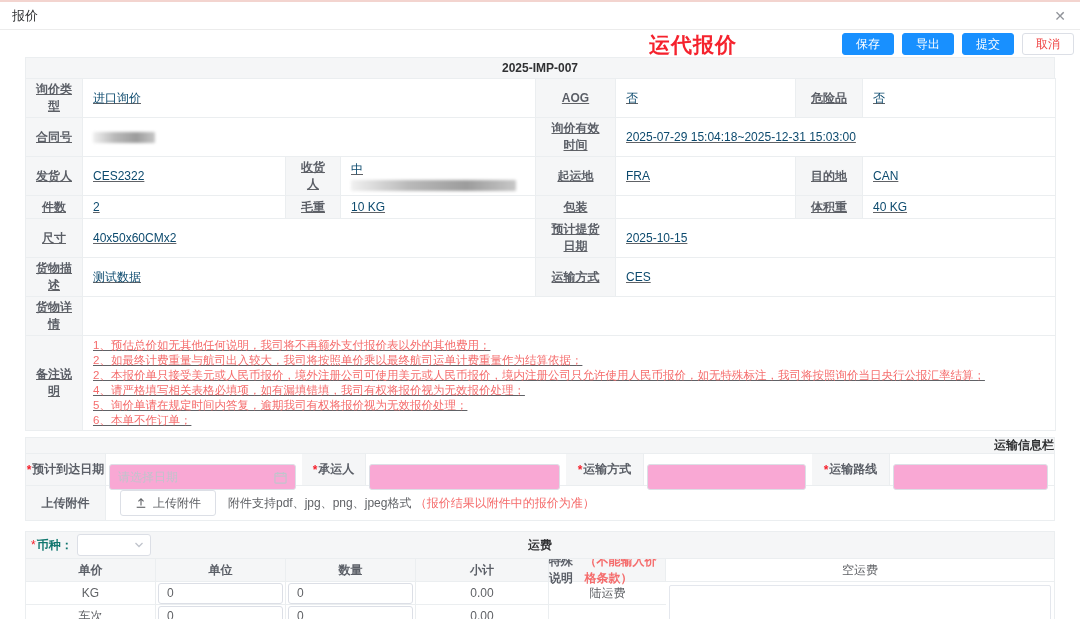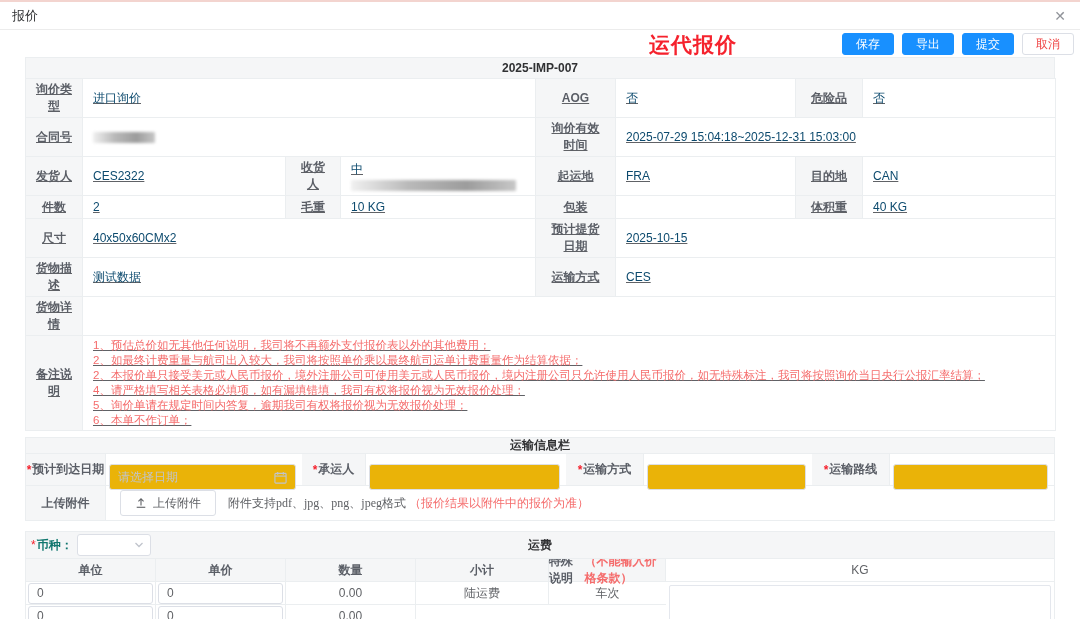--- a/index.html
+++ b/index.html
@@ -32,29 +32,29 @@
   .remark-line { color:#f56c6c; line-height:15px; font-size:11.5px; }
   
   .section-gap6 { height:6px; } .section-gap10 { height:10px; }
   .tbox { border:1px solid #ebeef0; border-top:none; }
   .trow { display:flex; align-items:stretch; }
   .tlabel { background:#f5f6f7; display:flex; align-items:center; justify-content:center;
     font-weight:bold; color:#5a5e66; border-right:1px solid #ebeef0; border-bottom:1px solid #ebeef0; }
   .tfield { display:flex; align-items:center; padding:3px 6px 3px 3px; border-bottom:1px solid #ebeef0; }
   .req { color:#f5222d; margin-right:1px; }
   .inputbox { position:relative; height:26px; border:1px solid #dcdfe6; border-radius:3px;
-    background:#eab308; width:100%; display:flex; align-items:center; padding:0 8px;margin-top:15px; }
+    background:#f9a8d4; width:100%; display:flex; align-items:center; padding:0 8px;margin-top:15px; }
   .inputbox input { border:none; outline:none; width:100%; font-size:12px; color:#606266;
     font-family:inherit; background:transparent; }
   .inputbox input::placeholder { color:#c0c4cc; }
   .cal-icon,.chev-icon { flex:0 0 auto; display:flex; align-items:center; }
   .upload-btn { display:inline-flex; align-items:center; gap:6px; height:26px; padding:0 14px;
     border:1px solid #dcdfe6; border-radius:3px; background:#fff; color:#606266; font-size:12px;
     cursor:pointer; font-family:inherit; }
-  .upload-hint { margin-left:12px; color:#606266; font-size:12px;font-family:Liberation Serif, serif; }
+  .upload-hint { margin-left:12px; color:#606266; font-size:12px; }
   .red { color:#f56c6c; }
   
   .fbox { border:1px solid #ebeef0; }
   .fband { position:relative; background:#f5f6f7; height:27px; display:flex; align-items:center;
     border-bottom:1px solid #ebeef0; }
   .fband-title { position:absolute; left:0; right:0; text-align:center; font-weight:bold; color:#303133; }
   .currency-wrap { display:flex; align-items:center; margin-left:5px; z-index:1; }
   .currency-lbl { font-weight:bold; color:#0f766e; }
   .select-box { width:74px; height:22px; background:#fff; border:1px solid #dcdfe6; border-radius:3px;
     margin-left:4px; display:flex; align-items:center; justify-content:flex-end; padding:0 6px; }
@@ -167,21 +167,21 @@
         <div class="remark-line">4、请严格填写相关表格必填项，如有漏填错填，我司有权将报价视为无效报价处理；</div>
         <div class="remark-line">5、询价单请在规定时间内答复，逾期我司有权将报价视为无效报价处理；</div>
         <div class="remark-line">6、本单不作订单；</div>
       </td>
     </tr>
   </tbody>
     </table>
 
   <div class="section-gap6"></div>
 
-  <div class="band" style="height:17px;">
+  <div class="band" style="height:17px;justify-content:flex-end;">
     <span>运输信息栏</span>
   </div>
   <div class="tbox">
     <div class="trow" style="height:32px;">
       <div class="tlabel" style="width:80px;">
         <span class="req">*</span>
           <span>预计到达日期</span>
       </div>
       <div class="tfield" style="width:196px;">
         <div class="inputbox">
@@ -257,28 +257,29 @@
         <div class="select-box">
           <span class="chev-icon">
             <svg width="10" height="10" viewBox="0 0 10 10">
                 <path d="M1.5 3 L5 6.5 L8.5 3" fill="none" stroke="#c0c4cc" stroke-width="1.3"></path>
               </svg>
           </span>
         </div>
       </div>
     </div>
     <div class="fgrid">
+      <div class="fcell fhead">单价</div>
       <div class="fcell fhead">单位</div>
-      <div class="fcell fhead">单价</div>
       <div class="fcell fhead">数量</div>
       <div class="fcell fhead">小计</div>
       <div class="fcell fhead">
         <span>特殊说明</span>&nbsp;<span class="red">（不能输入价格条款）</span>
       </div>
 
+      <div class="fcell">空运费</div>
       <div class="fcell">KG</div>
       <div class="fcell">
           <input type="text" value="0" style="">
         </div>
       <div class="fcell">
           <input type="text" value="0" style="">
         </div>
       <div class="fcell">0.00</div>
       <div class="special-cell">
         <textarea style=""></textarea>

